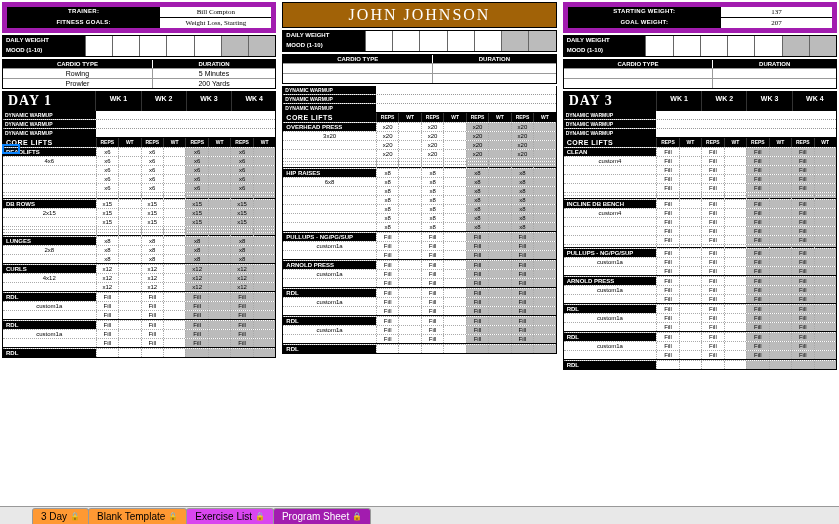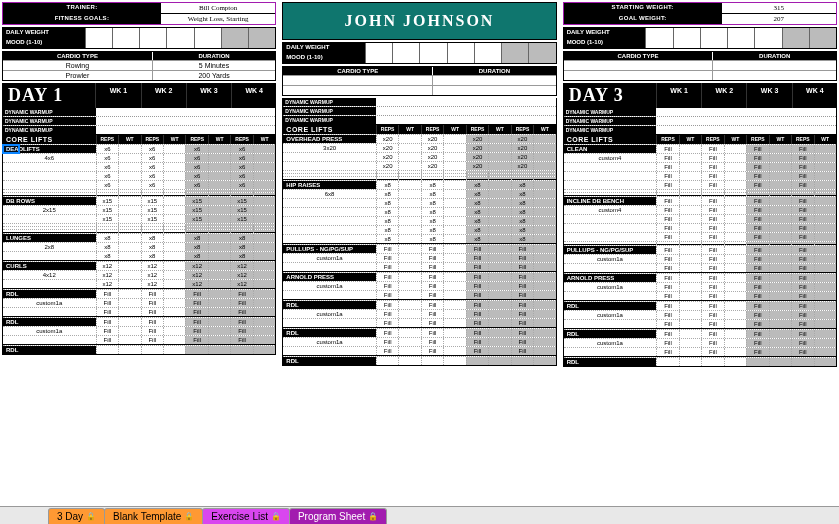--- a/index.html
+++ b/index.html
@@ -1,61 +1,61 @@
 <!DOCTYPE html>
 <html><head>
 <meta charset="utf-8">
 <style>
 *{box-sizing:border-box;margin:0;padding:0}
 body{font-family:Arial,Helvetica,sans-serif;font-size:7px;background:#fff;width:839px;height:524px;overflow:hidden;position:relative}
 .sheet{display:flex;gap:6px;padding:2px}
 .col{flex:1;display:flex;flex-direction:column;gap:2px}
-.blk{border:1px solid #a21caf}
+.blk{border:5px solid #a21caf}
 .hdr-row{display:flex;border-bottom:1px solid #000}
 .hdr-row:last-child{border-bottom:none}
 .hdr-l{background:#000;color:#fff;font-weight:bold;text-align:center;padding:1px 3px;width:58%;font-size:6px;text-transform:uppercase;letter-spacing:0.3px}
 .hdr-r{flex:1;text-align:center;padding:1px 2px;font-size:7px;font-family:Georgia,serif}
-.name-banner{background:#0f766e;color:#fff;text-align:center;font-family:Georgia,serif;font-weight:bold;font-size:16px;letter-spacing:2px;padding:9px 0;text-transform:uppercase}
+.name-banner{background:#a16207;color:#fff;text-align:center;font-family:Georgia,serif;font-weight:normal;font-size:16px;letter-spacing:2px;padding:3px 0;text-transform:uppercase}
 .name-blk{border:1px solid #000}
 .daily{border:1px solid #000}
 .daily-hdr{display:flex}
 .daily-lbl{background:#000;color:#fff;font-weight:bold;font-size:6px;padding:1px 3px;width:30%;text-transform:uppercase}
 .daily-cells{flex:1;display:flex}
 .daily-cell{flex:1;border-left:1px solid #666;background:#fff;height:10px}
 .daily-cell.sh{background:#bbb}
 .cardio{border:1px solid #000}
 .cardio-hdr{display:flex;background:#000;color:#fff;font-weight:bold;font-size:6px;text-transform:uppercase}
 .cardio-hdr>div{padding:1px 3px;text-align:center}
 .cardio-hdr .ct{width:55%;border-right:1px solid #fff}
 .cardio-hdr .cd{flex:1}
 .cardio-row{display:flex;border-top:1px solid #999;font-size:7px}
 .cardio-row>div{padding:1px 3px;text-align:center}
 .cardio-row .ct{width:55%;border-right:1px solid #999}
 .cardio-row .cd{flex:1}
 .rel{position:relative}
 .day-header{display:flex;background:#000;color:#fff;font-weight:bold;text-transform:uppercase}
-.day-title{font-family:Georgia,serif;font-size:18px;padding:2px 6px;letter-spacing:1px;width:34%}
+.day-title{font-family:Georgia,serif;font-size:14px;padding:2px 6px;letter-spacing:1px;width:34%}
 .wk{flex:1;text-align:center;font-size:7px;padding:4px 1px;border-left:1px solid #333}
 .warmup{border:1px solid #000;border-top:none}
 .warmup-row{display:flex;border-bottom:1px dotted #999;font-size:5px}
 .warmup-row:last-child{border-bottom:none}
 .warmup-lbl{background:#000;color:#fff;font-weight:bold;padding:1px 2px;width:34%;text-transform:uppercase;font-size:5px}
 .warmup-val{flex:1}
 .section{border:1px solid #000;border-top:none}
 .sec-hdr{display:flex;background:#000;color:#fff;font-weight:bold;font-size:5px;text-transform:uppercase}
 .sec-title{width:34%;padding:1px 3px;font-size:7px;letter-spacing:0.5px}
 .rw{flex:1;display:flex}
 .rw>div{flex:1;text-align:center;padding:1px 0;border-left:1px solid #333;font-size:5px}
 .ex-row{display:flex;border-top:1px dotted #aaa;font-size:5px}
 .ex-name{background:#000;color:#fff;width:34%;padding:1px 3px;font-weight:bold;text-transform:uppercase;font-size:6px}
 .ex-sub{width:34%;padding:1px 3px;text-align:center;font-size:6px;background:#fff}
 .ex-cells{flex:1;display:flex}
 .ex-cells>div{flex:1;border-left:1px dotted #aaa;padding:1px 1px;text-align:center;font-size:6px}
 .ex-cells>div.sh{background:#bbb}
-.tabs{position:absolute;bottom:0;left:0;right:0;height:18px;background:#e8e8e8;border-top:1px solid #999;display:flex;align-items:center;padding-left:48px;font-size:10px}
+.tabs{position:absolute;bottom:0;left:0;right:0;height:18px;background:#e8e8e8;border-top:1px solid #999;display:flex;align-items:center;padding-left:32px;font-size:10px}
 .tab{padding:2px 8px;border:1px solid #999;border-bottom:none;margin-right:-1px;border-radius:3px 3px 0 0;cursor:pointer;display:flex;align-items:center;gap:3px}
 .tab.orange{background:#ff9933}
 .tab.green{background:#d946ef}
 .tab.red{background:#a21caf;color:#fff}
 .lock{font-size:8px}
 .sel{position:absolute;border:2px solid #0a84ff;pointer-events:none;z-index:10}
 .sel-a{left:2px;top:144px;width:18px;height:10px;border:2px solid #0a84ff;background:rgba(10,132,255,0.1)}
 </style>
 </head>
 <body>
@@ -942,21 +942,21 @@
             </div>
           </div>
         </div>
       </div>
 </div>
 
 <div class="col">
  <div class="blk">
   <div class="hdr-row">
           <div class="hdr-l">Starting Weight:</div>
-          <div class="hdr-r">315</div>
+          <div class="hdr-r">137</div>
         </div>
   <div class="hdr-row">
           <div class="hdr-l">Goal Weight:</div>
           <div class="hdr-r">207</div>
         </div>
  </div>
  <div class="daily">
   <div class="daily-hdr">
           <div class="daily-lbl">Daily Weight</div>
           <div class="daily-cells">

